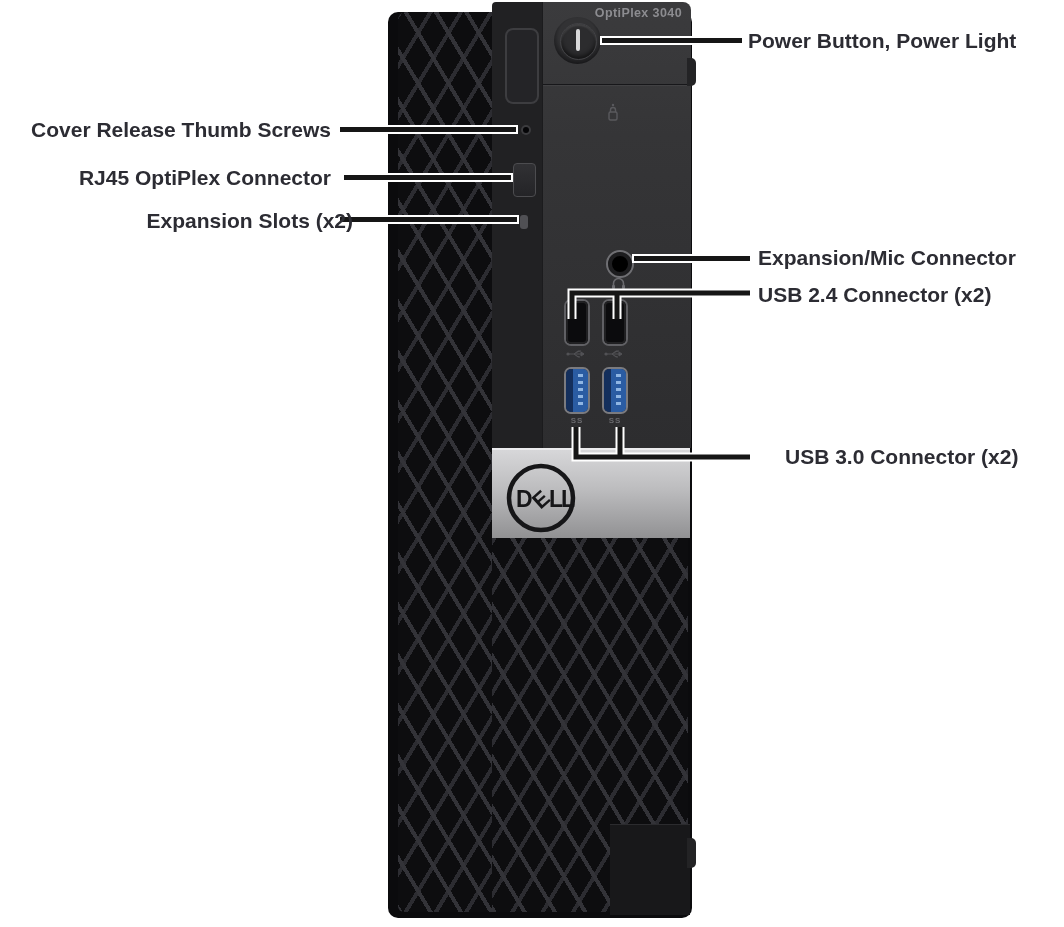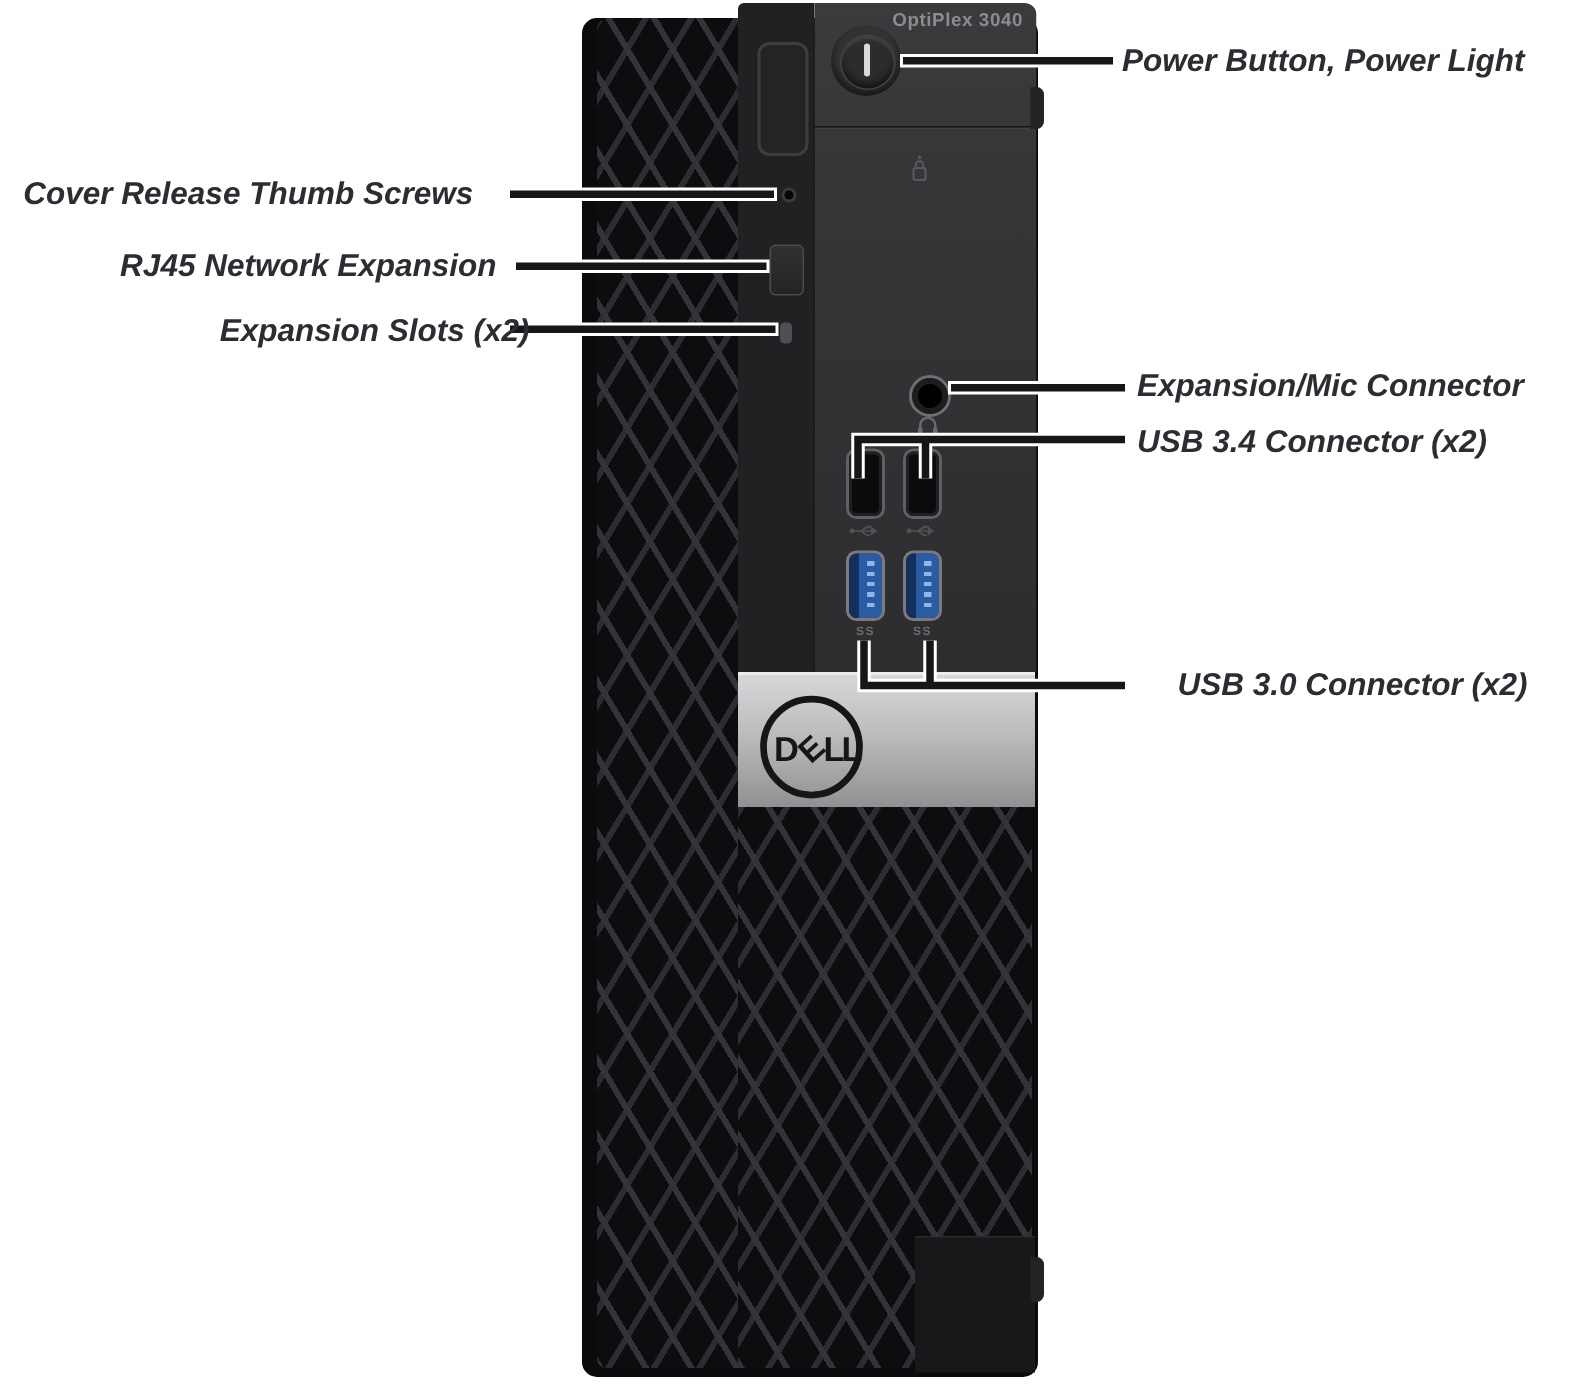--- a/index.html
+++ b/index.html
@@ -59,23 +59,23 @@
   
   .line{position:absolute;height:5px;background:#161616;box-shadow:0 0 0 2px #ffffff;}
   #ln-cover{left:340px;top:127px;width:176px;}
   #ln-rj45{left:344px;top:175px;width:167px;}
   #ln-exp{left:340px;top:217px;width:177px;}
   #ln-power{left:602px;top:38px;width:140px;}
   #ln-audio{left:634px;top:256px;width:116px;}
   .bracket{position:absolute;}
   #bk-usb2{left:560px;top:285px;}
   #bk-usb3{left:565px;top:420px;}
-  .lbl{position:absolute;font-weight:bold;font-size:21px;line-height:24px;color:#2c2c33;white-space:nowrap;font-style:italic;}
+  .lbl{position:absolute;font-weight:bold;font-size:21px;line-height:24px;color:#2c2c33;white-space:nowrap;}
   .lbl-left{left:0;width:331px;text-align:right;}
-  #lbl-cover{top:118px;text-align:center;} #lbl-rj45{top:166px;} #lbl-exp{top:209px;margin-left:22px;}
+  #lbl-cover{top:118px;} #lbl-rj45{top:166px;} #lbl-exp{top:209px;margin-left:22px;}
   #lbl-power{left:748px;top:29px;} #lbl-audio{left:758px;top:246px;}
   #lbl-usb2{left:758px;top:283px;} #lbl-usb3{left:757px;top:445px;margin-left:28px;}
   
   #dell-logo{position:absolute;left:504px;top:461px;}
 </style>
 </head>
 <body>
 
 <div id="stage">
 
@@ -146,20 +146,20 @@
   <svg id="bk-usb2" class="bracket" width="200" height="45" viewBox="0 0 200 45">
     <path d="M12,34 V8 H190 M57,34 V8" fill="none" stroke="#ffffff" stroke-width="9"></path>
     <path d="M12,34 V8 H190 M57,34 V8" fill="none" stroke="#161616" stroke-width="5"></path>
   </svg>
   <svg id="bk-usb3" class="bracket" width="195" height="45" viewBox="0 0 195 45">
     <path d="M11,7 V37 H185 M55,7 V37" fill="none" stroke="#ffffff" stroke-width="9"></path>
     <path d="M11,7 V37 H185 M55,7 V37" fill="none" stroke="#161616" stroke-width="5"></path>
   </svg>
 
   <div id="lbl-cover" class="lbl lbl-left">Cover Release Thumb Screws</div>
-  <div id="lbl-rj45" class="lbl lbl-left">RJ45 Network Expansion</div>
+  <div id="lbl-rj45" class="lbl lbl-left">RJ45 OptiPlex Connector</div>
   <div id="lbl-exp" class="lbl lbl-left">Expansion Slots (x2)</div>
   <div id="lbl-power" class="lbl">Power Button, Power Light</div>
   <div id="lbl-audio" class="lbl">Expansion/Mic Connector</div>
-  <div id="lbl-usb2" class="lbl">USB 3.4 Connector (x2)</div>
+  <div id="lbl-usb2" class="lbl">USB 2.4 Connector (x2)</div>
   <div id="lbl-usb3" class="lbl">USB 3.0 Connector (x2)</div>
 
 </div>
 
 </body></html>

